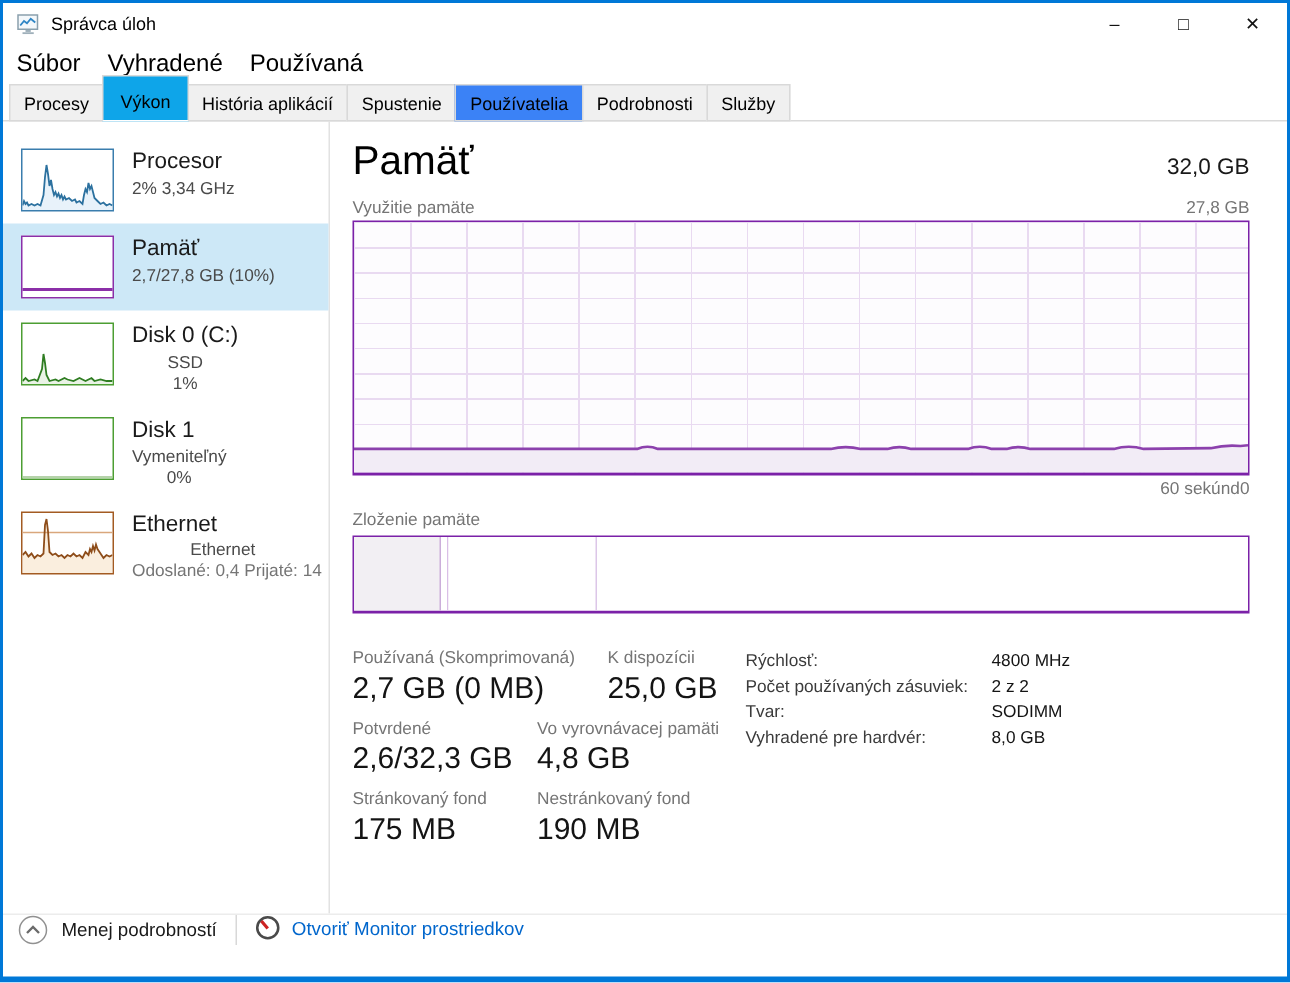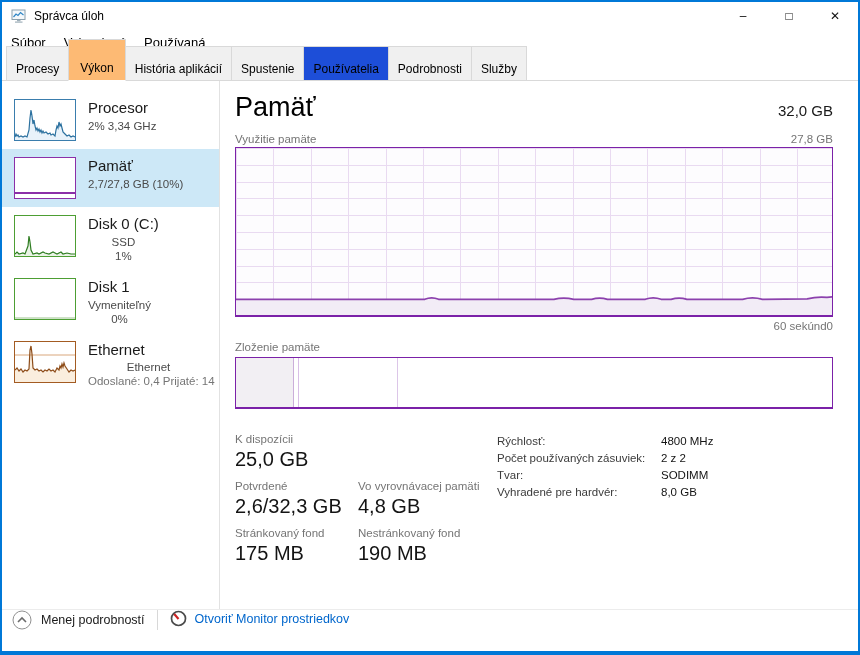--- a/index.html
+++ b/index.html
@@ -12,29 +12,29 @@
   
   .titlebar { height:28px; flex:0 0 28px; display:flex; align-items:center; padding-left:9px; }
   .app-icon { width:16px; height:16px; flex:0 0 16px; }
   .titlebar .title { font-size:12px; margin-left:7px; color:#000; }
   .controls { margin-left:auto; display:flex; height:100%; }
   .ctrl { width:46px; display:flex; align-items:center; justify-content:center;
           font-size:12px; color:#111; cursor:default; }
 
   
   .menubar { height:25px; flex:0 0 25px; display:flex; align-items:center; padding-left:9px; }
-  .menu-item { font-size:13px; color:#000; padding:3px 9px 3px 0; margin-right:9px; }
+  .menu-item { font-size:16px; color:#000; padding:3px 9px 3px 0; margin-right:9px; }
 
   
   .tabstrip { height:26px; flex:0 0 26px; display:flex; align-items:flex-end; padding-left:4px; position:relative; }
   .tabstrip::after { content:""; position:absolute; left:0; right:0; bottom:0; height:1px; background:#d9d9d9; z-index:0; }
   .tab { font-size:12px; color:#000; background:#f0f0f0; border:1px solid #d9d9d9;
-         padding:15px 9px 4px 9px; margin-right:-1px; position:relative; z-index:1; white-space:nowrap; }
-  .tab.active { background:#fdba74; border-bottom:1px solid #fff; padding:21px 11px 5px 11px; z-index:2; }
-  .tab.highlight { background:#1d4ed8; }
+         padding:5px 9px 4px 9px; margin-right:-1px; position:relative; z-index:1; white-space:nowrap; }
+  .tab.active { background:#0ea5e9; border-bottom:1px solid #fff; padding:10px 11px 5px 11px; z-index:2; }
+  .tab.highlight { background:#3b82f6; }
 
   
   .content { flex:1; display:flex; min-height:0; }
   .sidebar { width:218px; flex:0 0 218px; border-right:1px solid #e2e2e2; padding-top:10px; }
   .side-item { display:flex; gap:12px; padding:8px 10px 8px 12px; align-items:flex-start; }
   .side-item.selected { background:#cde8f7; }
   .thumb { width:62px; height:42px; flex:0 0 62px; background:#fff; position:relative; }
   .thumb svg { position:absolute; inset:0; width:100%; height:100%; }
   .thumb.cpu  { border:1px solid #3a7dad; }
   .thumb.mem  { border:1px solid #8b2fa8; }
@@ -230,20 +230,24 @@
       <div class="comp-bar">
         <div class="seg-used"></div>
         <div class="seg-mod"></div>
         <div class="seg-standby"></div>
         <div class="seg-free"></div>
       </div>
 
       <div class="stats-area">
         <div class="stats-left">
           <div class="stat-row">
+            <div class="stat-cell-w170">
+              <div class="stat-label">Používaná (Skomprimovaná)</div>
+              <div class="stat-value">2,7 GB (0 MB)</div>
+            </div>
             <div>
               <div class="stat-label">K dispozícii</div>
               <div class="stat-value">25,0 GB</div>
             </div>
           </div>
           <div class="stat-row">
             <div class="stat-cell-w123">
               <div class="stat-label">Potvrdené</div>
               <div class="stat-value">2,6/32,3 GB</div>
             </div>

